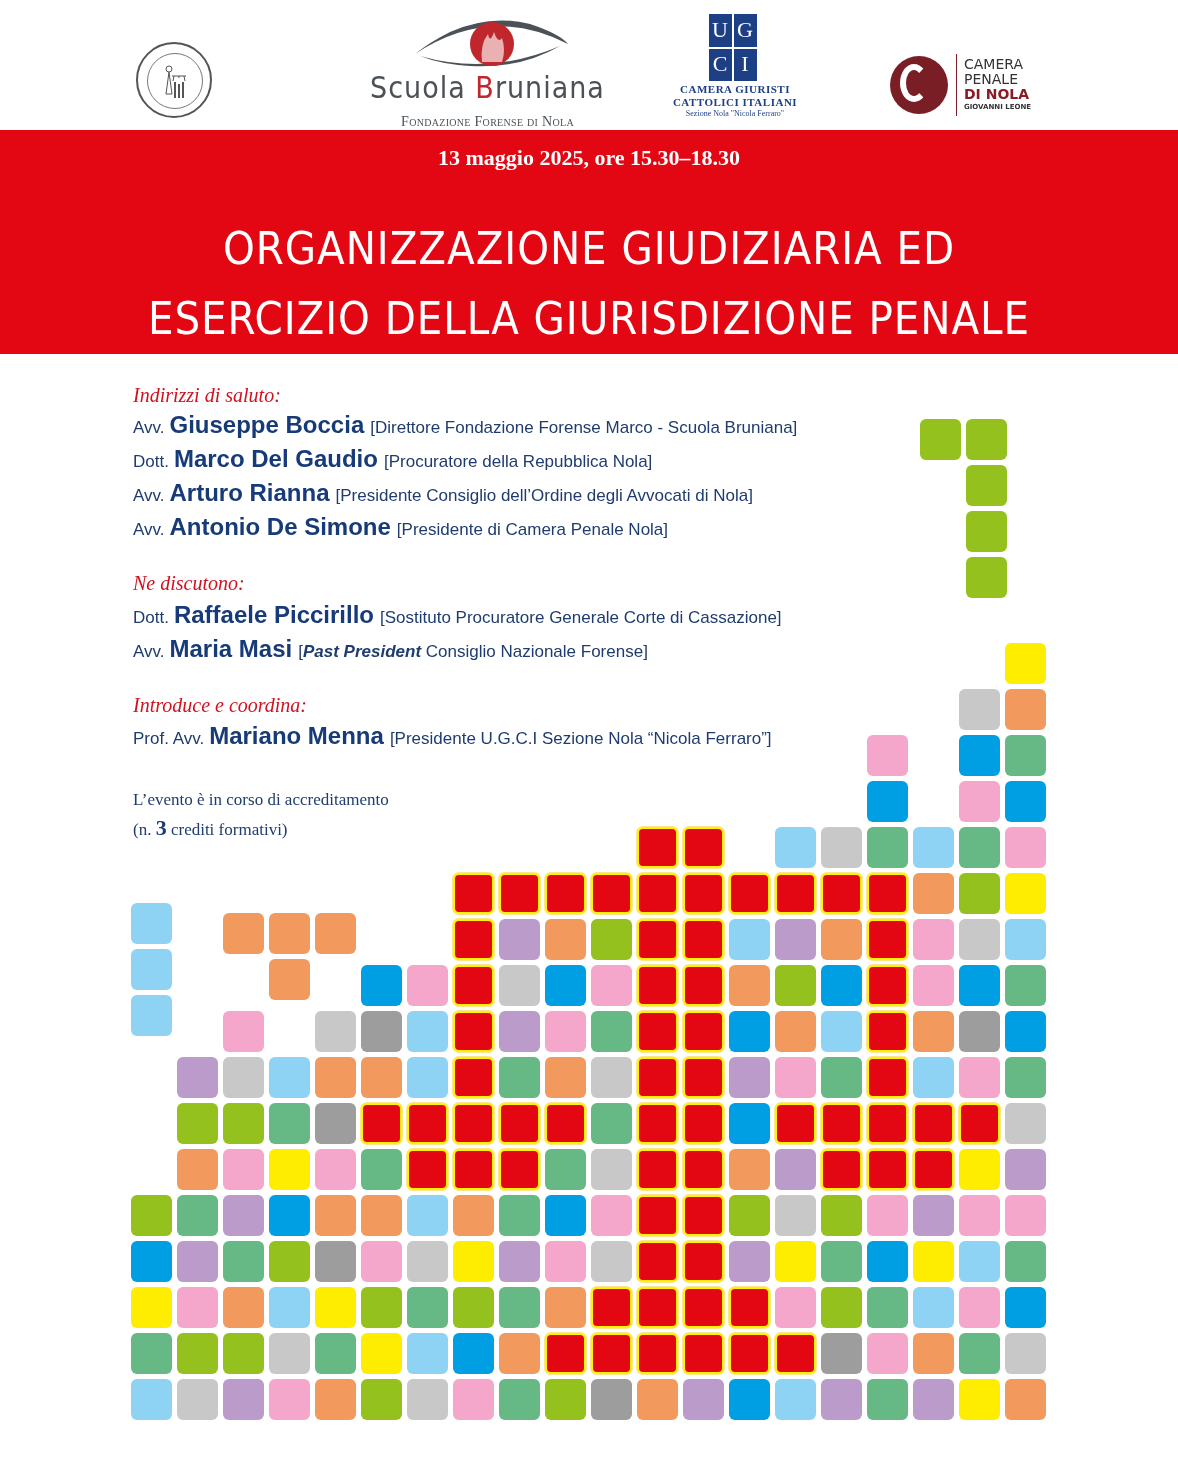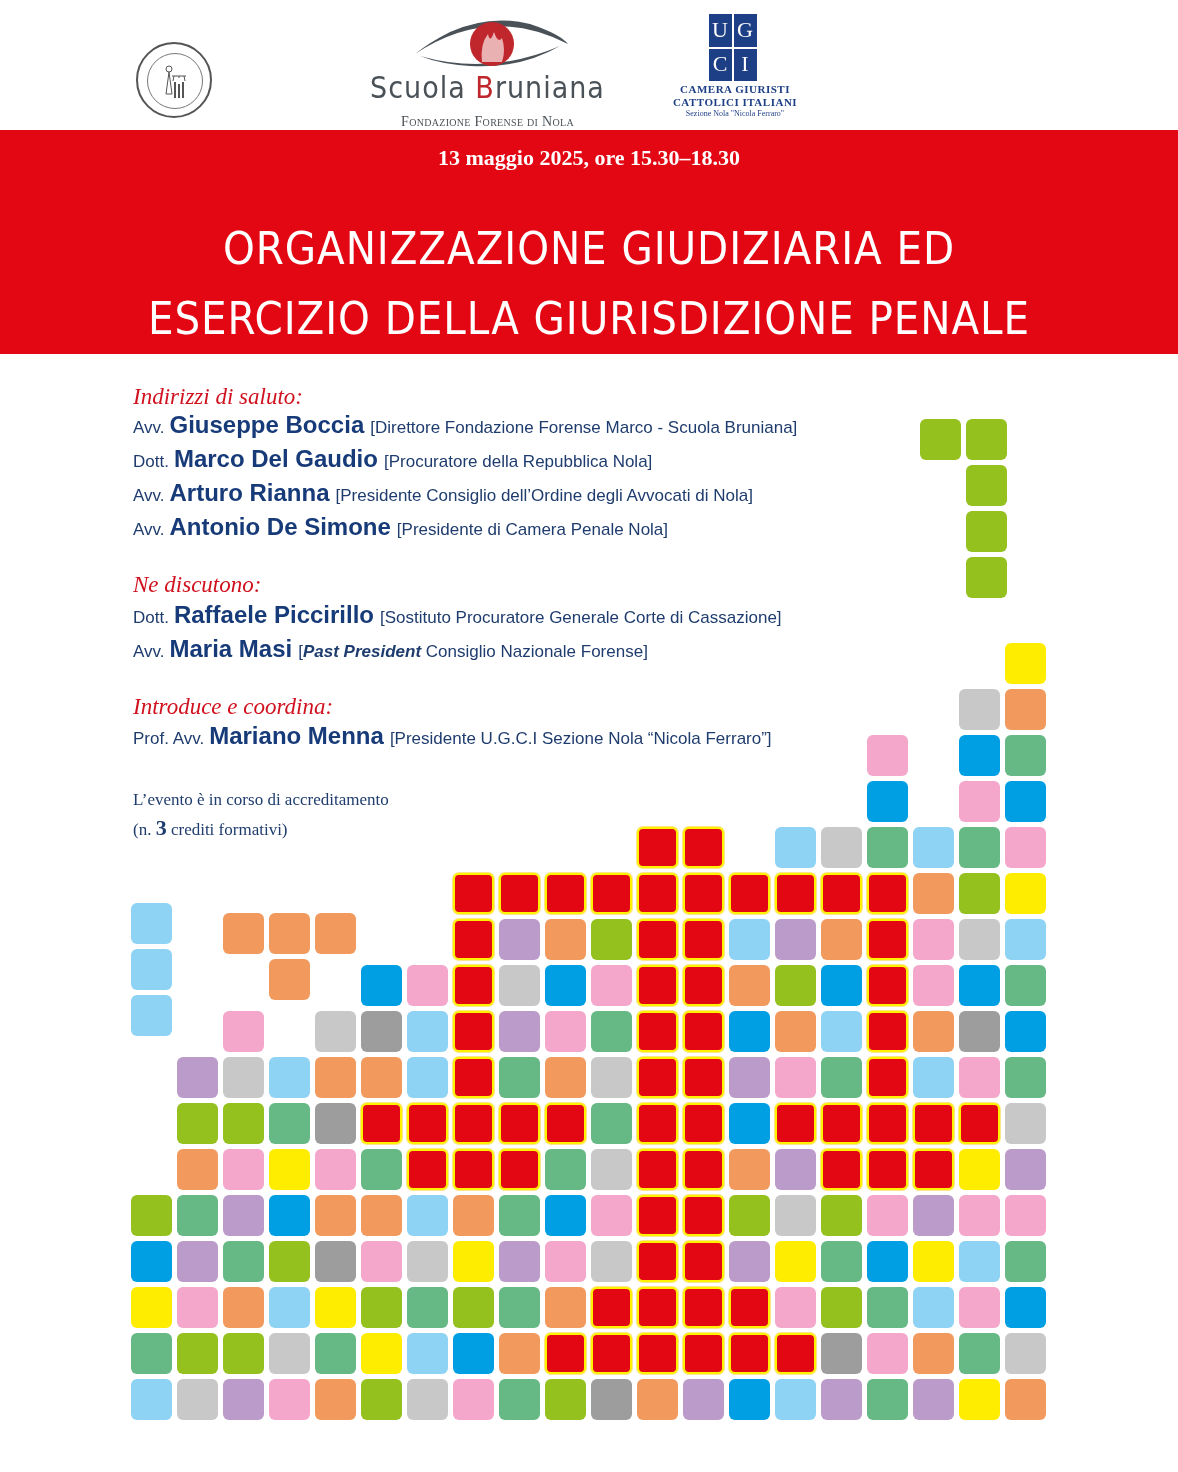--- a/index.html
+++ b/index.html
@@ -36,21 +36,21 @@
   .camera .l2{top:20px;font-size:14px;color:#333;}
   .camera .l3{top:35px;font-size:14px;color:#8a1c25;font-weight:bold;}
   .camera .l4{top:52px;font-size:7px;color:#333;font-weight:bold;}
   
   .banner{position:absolute;left:0;top:130px;width:1178px;height:224px;background:#e30613;color:#fff;text-align:center;}
   .banner .date{position:absolute;left:0;top:15px;width:1178px;font-family:"Liberation Serif",serif;font-size:22px;font-weight:bold;}
   .banner .place{position:absolute;left:0;top:47px;width:1178px;font-family:"Liberation Serif",serif;font-size:22px;font-weight:bold;}
   .banner .title{position:absolute;left:0;width:1178px;font-family:"DejaVu Sans",sans-serif;font-size:44px;font-weight:400;letter-spacing:1px;line-height:1;transform:scaleX(0.92);transform-origin:center;}
   .banner .t1{top:97px;}
   .banner .t2{top:167px;}
-  .sec{position:absolute;left:133px;font-family:"Liberation Serif",serif;font-style:italic;color:#d0121f;font-size:23px;}
+  .sec{position:absolute;left:133px;font-family:"Liberation Serif",serif;font-style:italic;color:#d0121f;font-size:20px;}
   .person{position:absolute;left:133px;font-family:"Liberation Sans",sans-serif;color:#1f3c6e;white-space:nowrap;}
   .person .t{font-size:17px;color:#1f3c6e;}
   .person .n{font-size:24px;font-weight:bold;color:#173a78;margin:0 6px 0 5px;}
   .person .r{font-size:17px;color:#1f3c6e;}
   .person .r i{font-style:italic;font-weight:bold;}
   .note{position:absolute;left:133px;top:786px;font-family:"Liberation Serif",serif;font-size:17px;color:#1f3c6e;line-height:28px;}
   .note .num{font-size:22px;font-weight:bold;}
   
   .cell{position:absolute;width:41px;height:41px;border-radius:6px;box-sizing:border-box;}
   .cell.R{background:#e30613;border:2px solid #fff200;box-shadow:0 0 0 1px #fde68a;}
@@ -87,20 +87,30 @@
       <span style="left:0;top:35px">C</span>
       <span style="left:25px;top:35px">I</span>
       <div class="vl"></div>
       <div class="hl"></div>
     </div>
     <div class="t1">CAMERA GIURISTI</div>
     <div class="t2">CATTOLICI ITALIANI</div>
     <div class="t3">Sezione Nola "Nicola Ferraro"</div>
   </div>
 
+  <div class="logo camera">
+    <div class="circle">
+        <div class="c"></div>
+      </div>
+    <div class="divider"></div>
+    <div class="l1">CAMERA</div>
+    <div class="l2">PENALE</div>
+    <div class="l3">DI NOLA</div>
+    <div class="l4">GIOVANNI LEONE</div>
+  </div>
 </div>
 
 <div class="banner">
   <div class="date">13 maggio 2025, ore 15.30–18.30</div>
   <div class="title t1">ORGANIZZAZIONE GIUDIZIARIA ED</div>
   <div class="title t2">ESERCIZIO DELLA GIURISDIZIONE PENALE</div>
 </div>
 
 <div class="sec" style="top:384px">Indirizzi di saluto:</div>
 <div class="person" style="top:411px">

